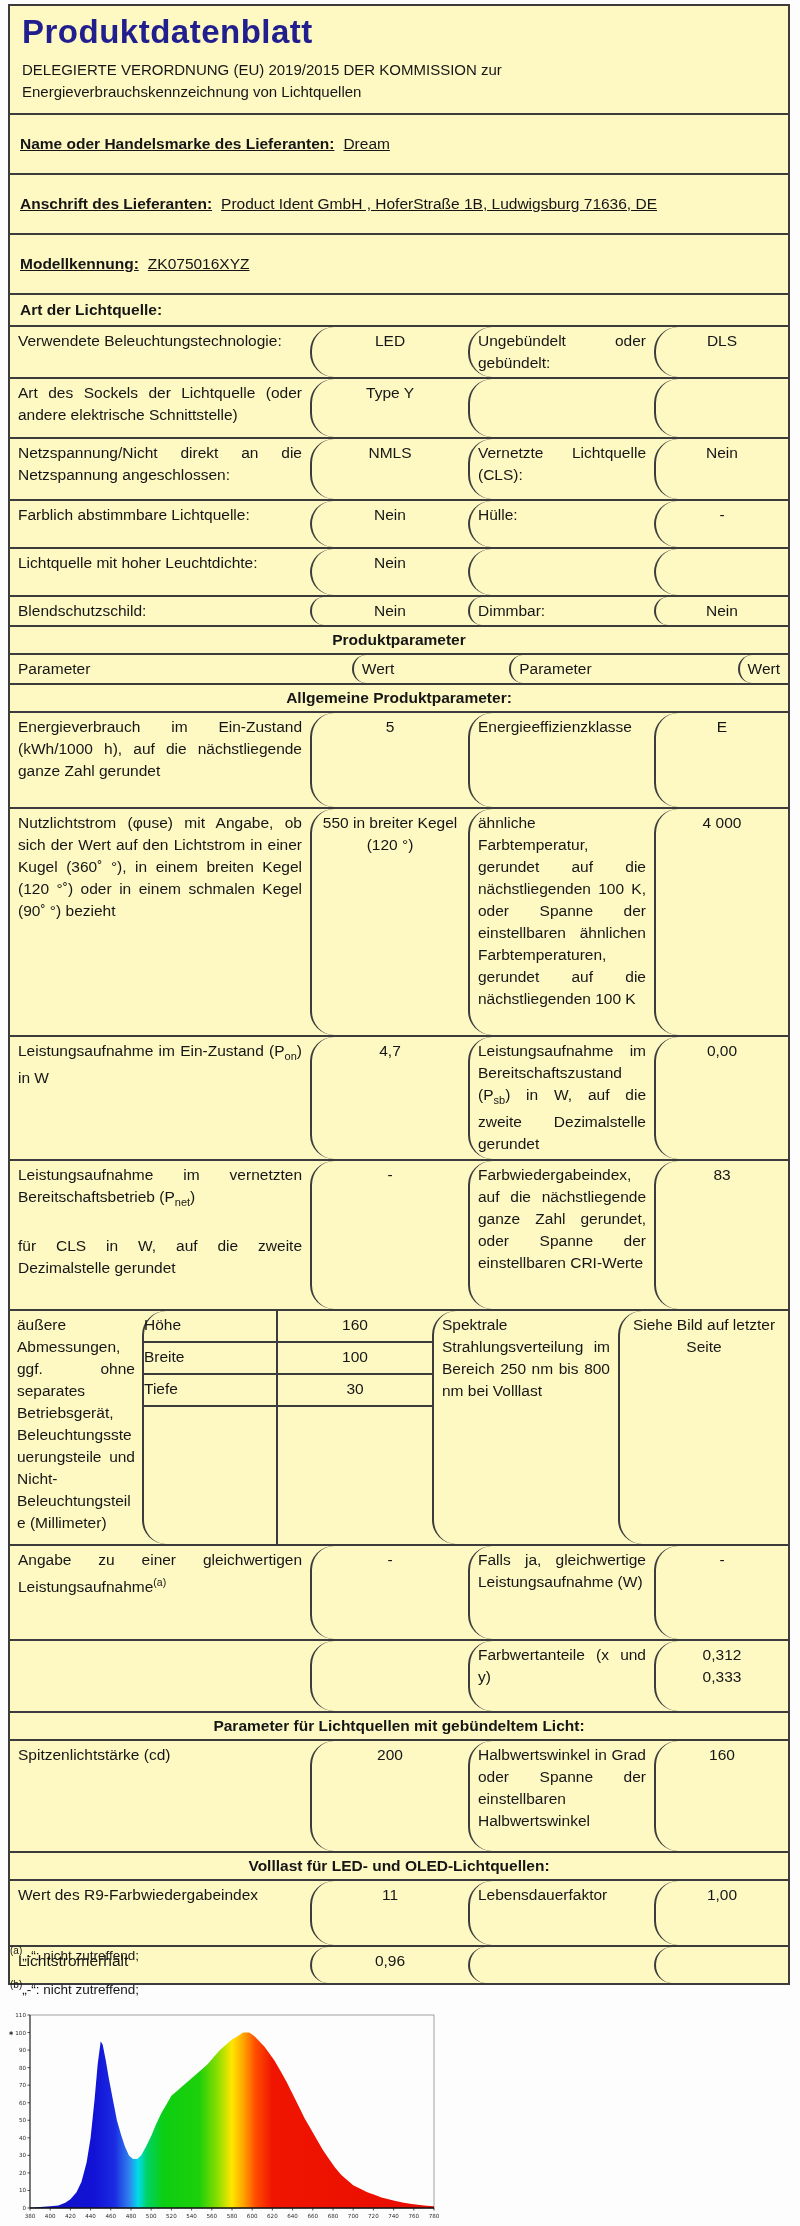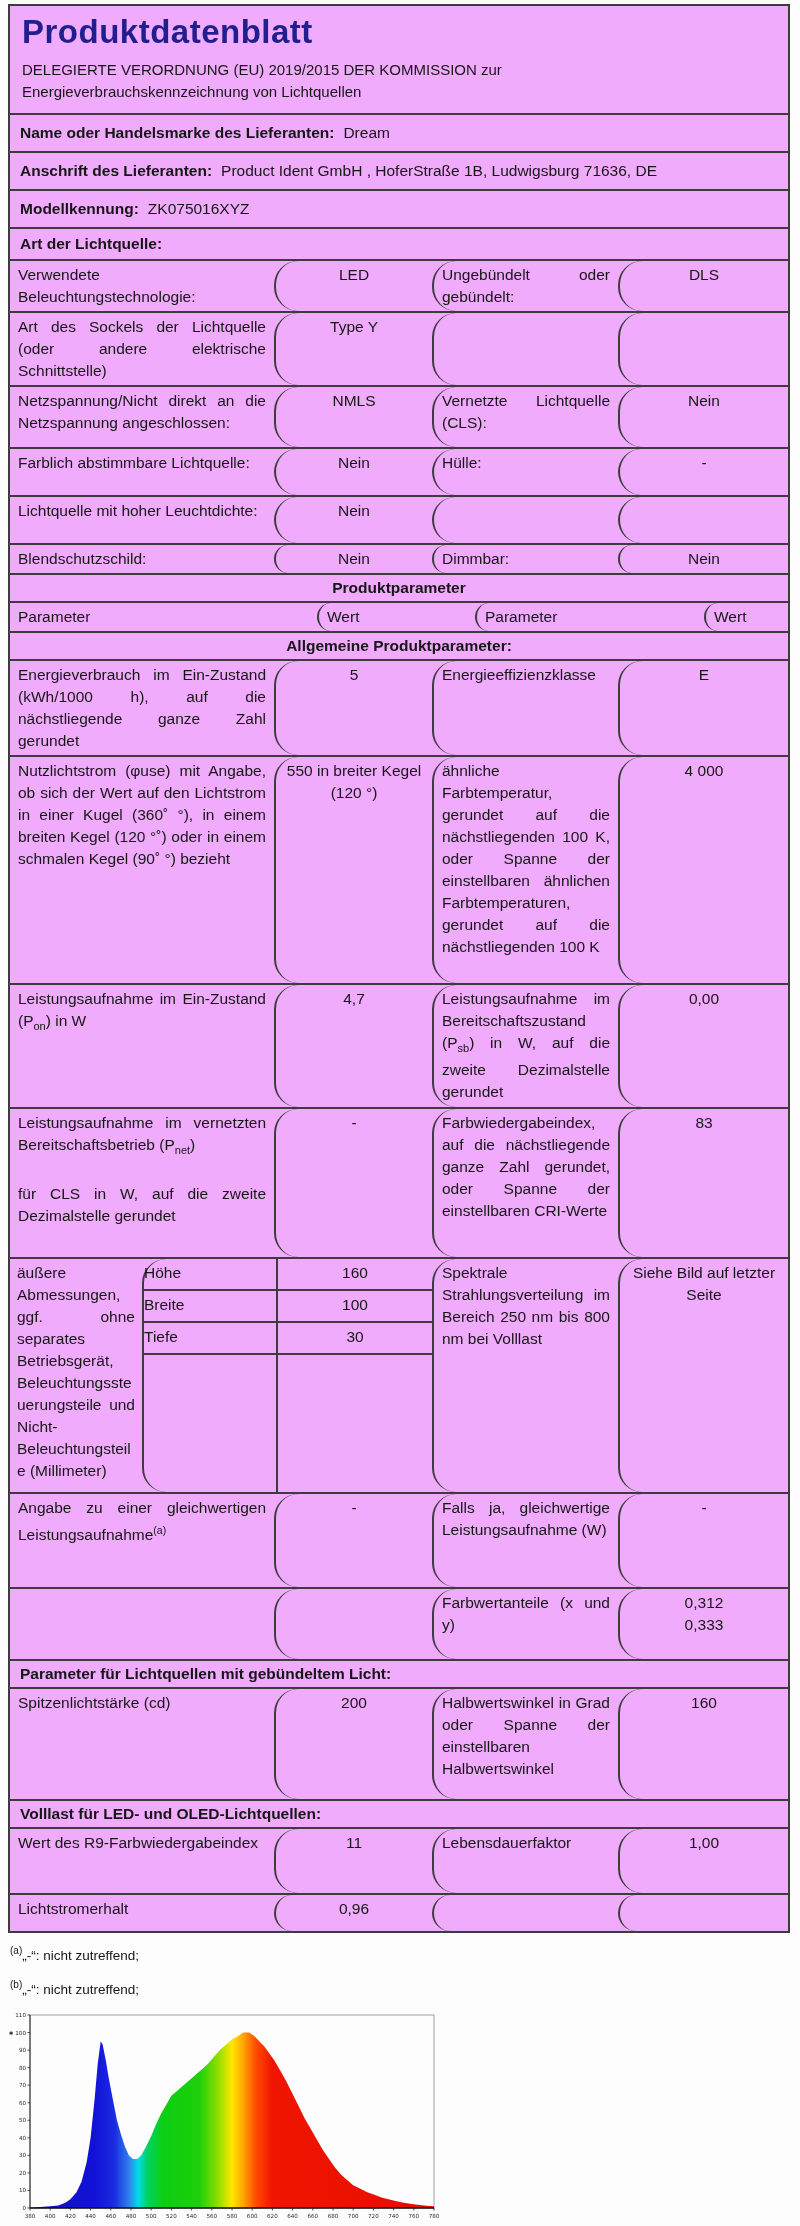--- a/index.html
+++ b/index.html
@@ -9,40 +9,40 @@
   }
   *{box-sizing:border-box;margin:0;padding:0;}
   body{
     width:800px;height:2226px;overflow:hidden;position:relative;
     background:#fdfdfd;color:var(--ink);
     font-family:"Liberation Sans","DejaVu Sans",sans-serif;
     font-size:15.5px;line-height:22px;
   }
   .sheet{
     position:absolute;left:8px;top:4px;width:782px;
-    border:2px solid var(--line);background:#f0abfc;
+    border:2px solid var(--line);background:#fef9c3;
   }
   .hdr{padding:6px 12px 10px;}
   .title{color:var(--navy);font-size:33px;line-height:40px;font-weight:bold;letter-spacing:.5px;}
   .subtitle{margin-top:7px;font-size:15px;line-height:22px;}
-  .inforow{border-top:2px solid var(--line);padding:7px 10px;min-height:32px;}
+  .inforow{border-top:2px solid var(--line);padding:18px 10px;min-height:32px;text-decoration:underline;}
   .inforow b{font-weight:bold;}
   .inforow .val{margin-left:9px;}
   .secrow{border-top:2px solid var(--line);padding:4px 10px;font-weight:bold;min-height:30px;}
   .row{display:flex;border-top:2px solid var(--line);align-items:stretch;}
   .c{padding:3px 8px;hyphens:auto;}
   .bl{border-left:2px solid var(--line);border-radius:24px;}
-  .c1{width:264px;}
+  .c1{width:300px;}
   .c2{width:158px;text-align:center;}
   .c3{width:186px;}
   .c4{flex:1;text-align:center;}
   .just{text-align:justify;}
   .left{text-align:left;margin-left:43px;}
   .center-bold{text-align:center;font-weight:bold;padding:2px 8px;min-height:26px;}
-  .lefthdr{font-weight:bold;padding:2px 10px;min-height:28px;border-top:2px solid var(--line);}
+  .lefthdr{font-weight:bold;padding:2px 18px;min-height:28px;border-top:2px solid var(--line);text-align:center;}
   .brk{overflow-wrap:break-word;}
   sub.pp{font-size:11px;}
   sup.pp{font-size:10.5px;vertical-align:super;}
   .para2{margin-top:22px;}
   
   .dim-outer{width:132px;padding:3px 7px;}
   .dim-mid{width:290px;display:flex;flex-direction:column;}
   .dim-sub{display:flex;border-bottom:2px solid var(--line);min-height:32px;}
   .dim-sub.fill{flex:1;border-bottom:none;}
   .dim-label{width:132px;padding:3px 0;}

